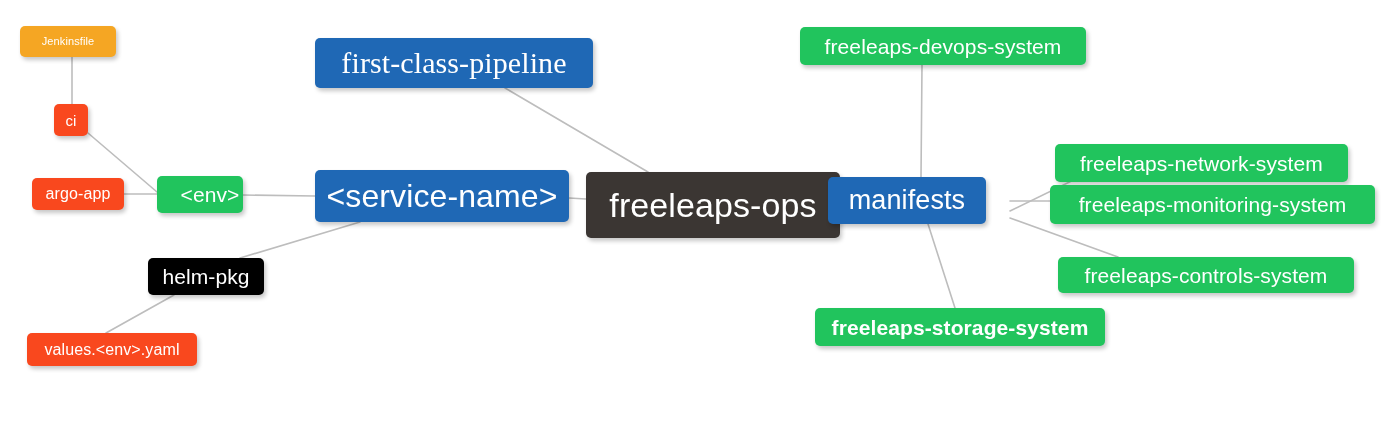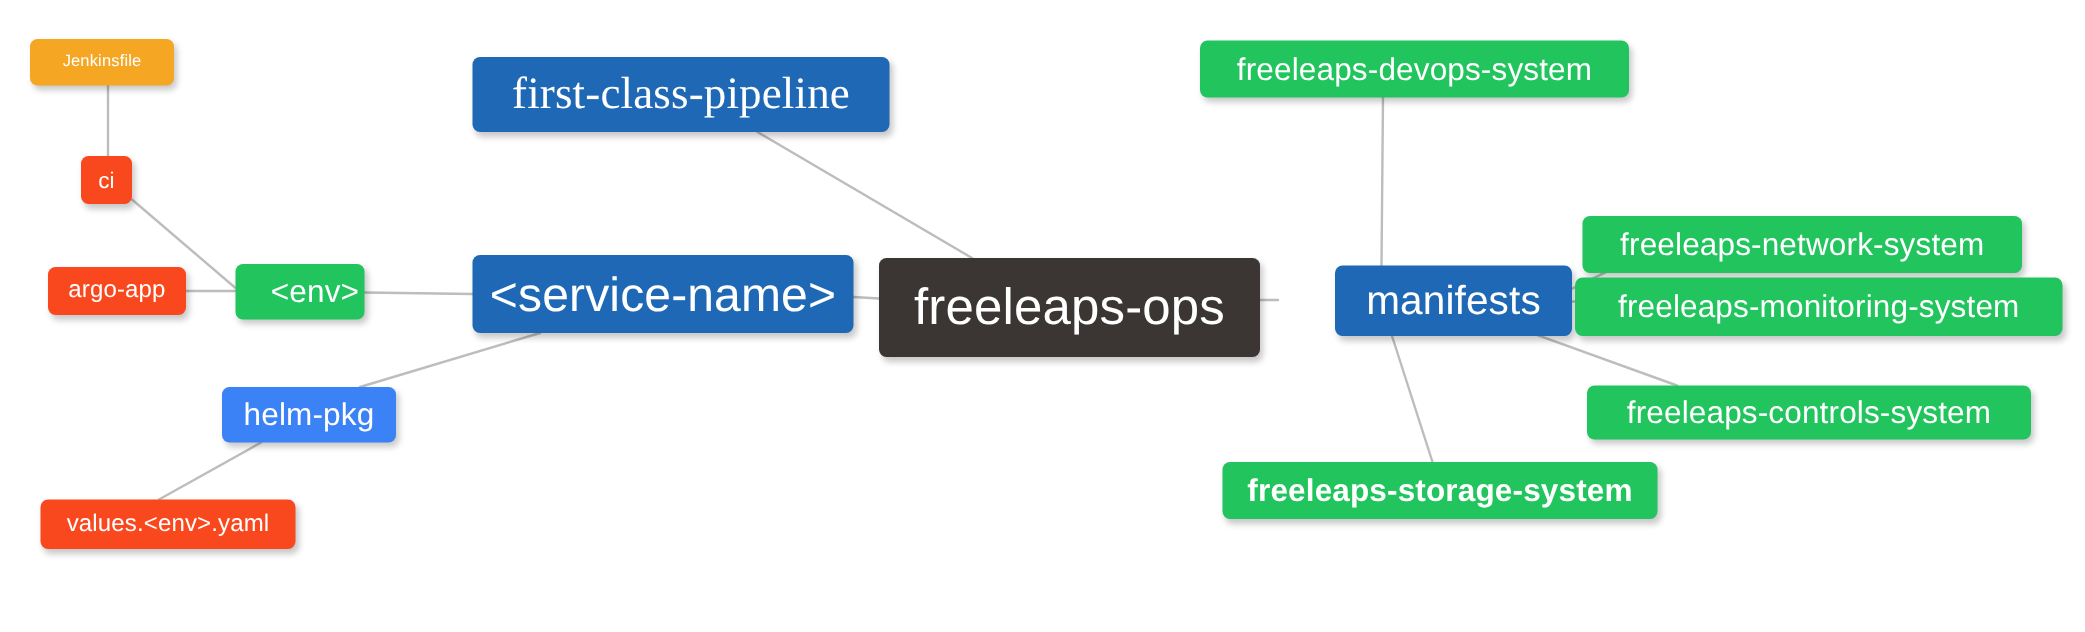--- a/index.html
+++ b/index.html
@@ -71,36 +71,36 @@
       </div>
       <div class="node" style="left: 54px; top: 104px; width: 34px; height: 32px; background: rgb(249, 72, 30); font-size: 15px;">
         <span>ci</span>
       </div>
       <div class="node" style="left: 32px; top: 178px; width: 92px; height: 32px; background: rgb(249, 72, 30); font-size: 16px;">
         <span>argo-app</span>
       </div>
       <div class="node" style="left: 157px; top: 176px; width: 86px; height: 37px; background: rgb(33, 196, 93); font-size: 21px; padding-left: 20px;">
         <span>&lt;env&gt;</span>
       </div>
-      <div class="node" style="left: 148px; top: 258px; width: 116px; height: 37px; background: #3b82f6; font-size: 21px;">
+      <div class="node" style="left: 148px; top: 258px; width: 116px; height: 37px; background: #000000; font-size: 21px;">
         <span>helm-pkg</span>
       </div>
       <div class="node" style="left: 8px; top: 333px; width: 170px; height: 33px; background: rgb(249, 72, 30); font-size: 16px; margin-left: 19px;">
         <span>values.&lt;env&gt;.yaml</span>
       </div>
       <div class="node" style="left: 315px; top: 38px; width: 278px; height: 50px; background: rgb(31, 104, 181); font-size: 30px; font-family: Liberation Serif, serif;">
         <span>first-class-pipeline</span>
       </div>
       <div class="node" style="left: 315px; top: 170px; width: 254px; height: 52px; background: rgb(31, 104, 181); font-size: 32px;">
         <span>&lt;service-name&gt;</span>
       </div>
       <div class="node" style="left: 586px; top: 172px; width: 254px; height: 66px; background: rgb(59, 54, 51); font-size: 34px;">
         <span>freeleaps-ops</span>
       </div>
-      <div class="node" style="left: 890px; top: 177px; width: 158px; height: 47px; background: rgb(31, 104, 181); font-size: 27px;">
+      <div class="node" style="left: 828px; top: 177px; width: 158px; height: 47px; background: rgb(31, 104, 181); font-size: 27px;">
         <span>manifests</span>
       </div>
       <div class="node" style="left: 800px; top: 27px; width: 286px; height: 38px; background: rgb(33, 196, 93); font-size: 21px;">
         <span>freeleaps-devops-system</span>
       </div>
       <div class="node" style="left: 1055px; top: 112px; width: 293px; height: 38px; background: rgb(33, 196, 93); font-size: 21px; margin-top: 32px;">
         <span>freeleaps-network-system</span>
       </div>
       <div class="node" style="left: 1050px; top: 185px; width: 325px; height: 39px; background: rgb(33, 196, 93); font-size: 21px;">
         <span>freeleaps-monitoring-system</span>

